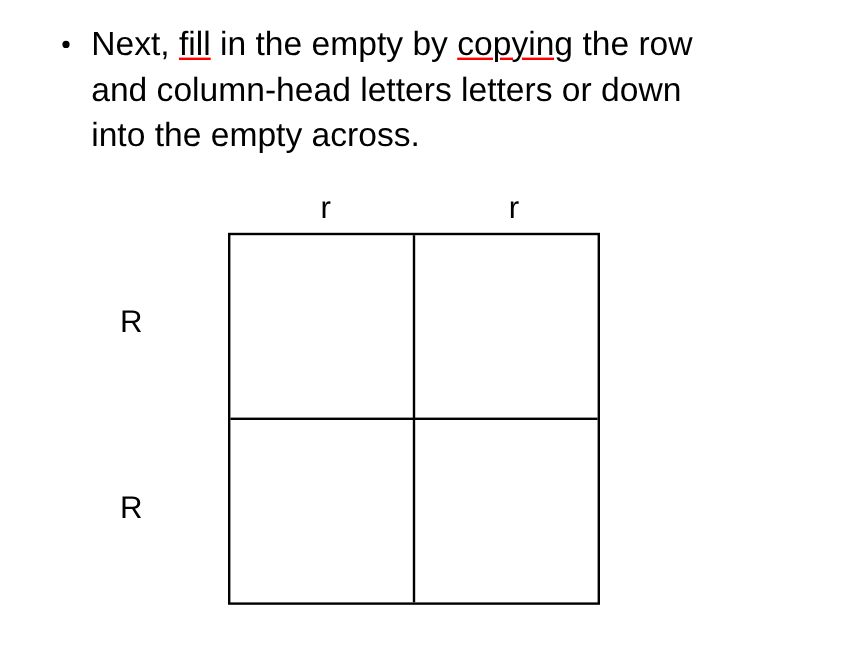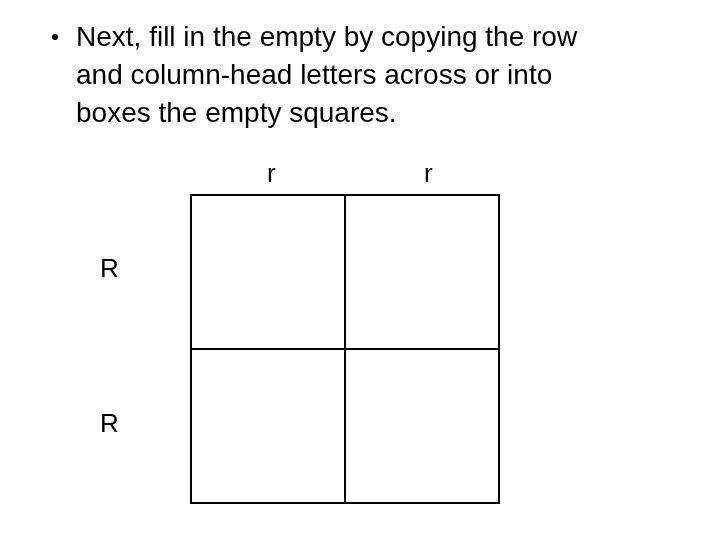--- a/index.html
+++ b/index.html
@@ -39,20 +39,21 @@
     flex: 0 0 auto;
   }
   .bullet-text {
     flex: 1 1 auto;
   }
   .bullet-text .line2,
   .bullet-text .line3 {
     display: block;
   }
   .u-red {
+    text-decoration: underline;
     text-decoration-color: #ff0000;
     text-decoration-thickness: 2px;
     text-underline-offset: 2px;
     margin-top: 36px;
   }
 
   .punnett-wrap {
     position: absolute;
     left: 130px;
     top: 158px;
@@ -116,22 +117,22 @@
 </head>
 <body>
 
 <div class="slide">
 
   <div class="bullet-block">
     <div class="bullet-row">
       <span class="bullet-dot"></span>
       <span class="bullet-text">
         <span>Next, </span><span class="u-red">fill</span><span> in the empty by </span><span class="u-red">copying</span><span> the row</span>
-        <span class="line2">and column-head letters across or into</span>
-        <span class="line3">boxes the empty squares.</span>
+        <span class="line2">and column-head letters letters or down</span>
+        <span class="line3">into the empty across.</span>
       </span>
     </div>
   </div>
 
   <div class="punnett-wrap">
     <div class="col-headers">
       <span class="col-h1">r</span>
       <span class="col-h2">r</span>
     </div>
     <span class="row-h1">R</span>

